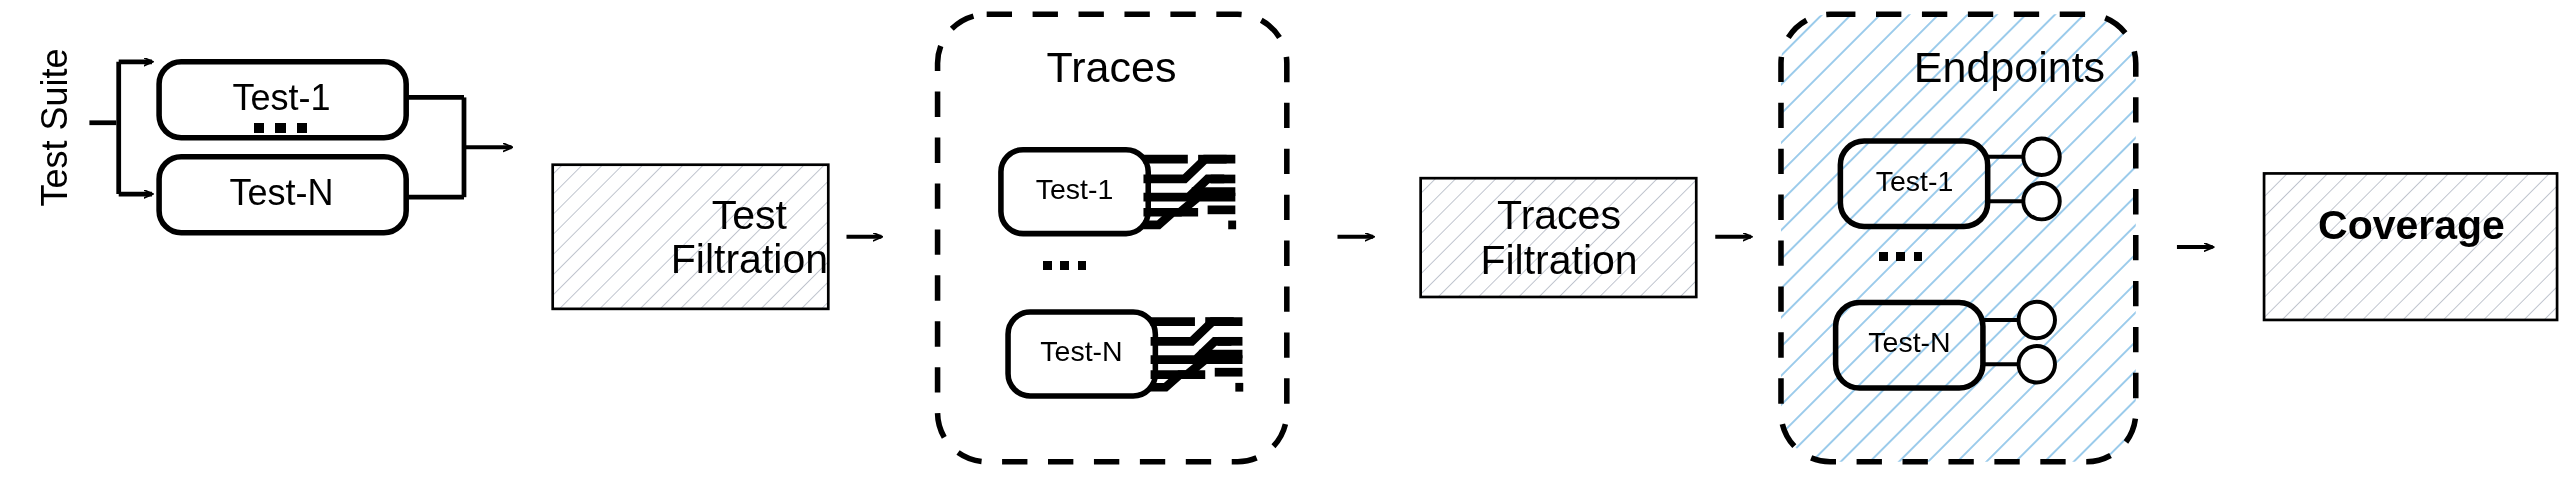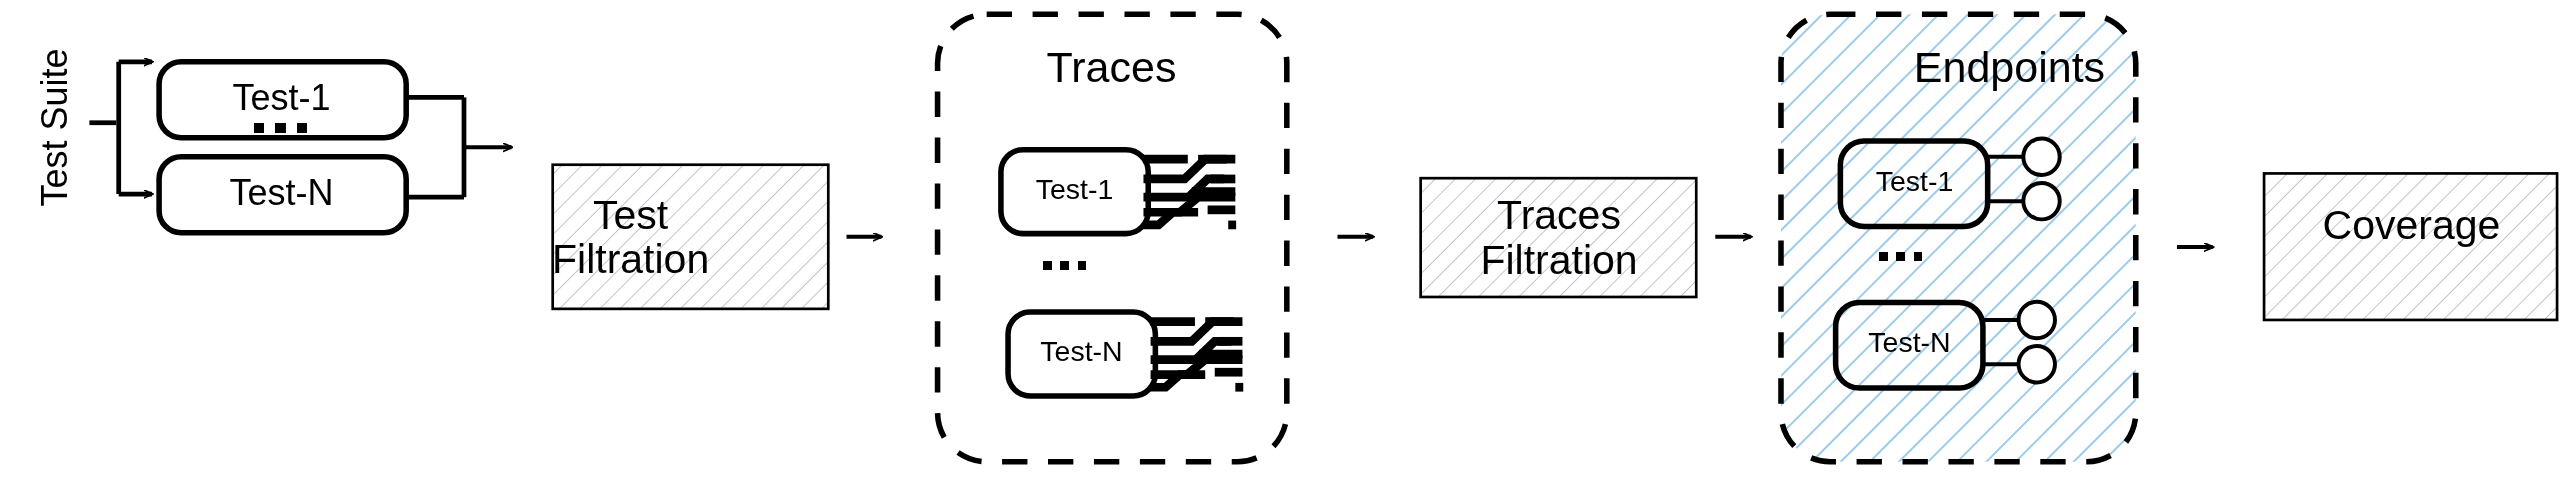--- a/index.html
+++ b/index.html
@@ -188,21 +188,21 @@
 
   <div class="lbl test-text" style="left:158px; top:79px; width:247px;">Test-1</div>
   <div class="lbl test-text" style="left:158px; top:174px; width:247px;">Test-N</div>
 
   <div class="ellipsis-dots" style="left:254px; top:123px;">
     <i></i>
       <i></i>
       <i></i>
   </div>
 
-  <div style="position:absolute; left:552px; top:165px; width:276px; height:144px; display:flex; align-items:center; justify-content:flex-start;">
+  <div style="position:absolute; left:552px; top:165px; width:276px; height:144px; display:flex; align-items:center; justify-content:flex-end;">
     <div style="text-align:center;">
       <div class="lbl proc-text" style="position:relative; left:auto; top:auto;">Test</div>
       <div class="lbl proc-text" style="position:relative; left:auto; top:auto;">Filtration</div>
     </div>
   </div>
 
   <div class="lbl group-title" style="left:937px; top:44px; width:349px;">Traces</div>
 
   <div class="lbl small-test-text" style="left:1001px; top:174px; width:147px;">Test-1</div>
   <div class="lbl small-test-text" style="left:1008px; top:336px; width:147px;">Test-N</div>
@@ -224,20 +224,20 @@
 
   <div class="lbl small-test-text" style="left:1841px; top:166px; width:147px;">Test-1</div>
   <div class="lbl small-test-text" style="left:1836px; top:327px; width:147px;">Test-N</div>
 
   <div class="ellipsis-dots small" style="left:1879px; top:252px;">
     <i></i>
       <i></i>
       <i></i>
   </div>
 
-  <div style="position:absolute; left:2265px; top:174px; width:293px; height:103px; display:flex; align-items:center; justify-content:center;">
+  <div style="position:absolute; left:2265px; top:174px; width:293px; height:103px; display:flex; align-items:center; justify-content:center;font-weight:bold;">
     <div style="text-align:center;">
       <div class="lbl proc-text" style="position:relative; left:auto; top:auto;">Coverage</div>
     </div>
   </div>
 
 </div>
 
 
 </body></html>

